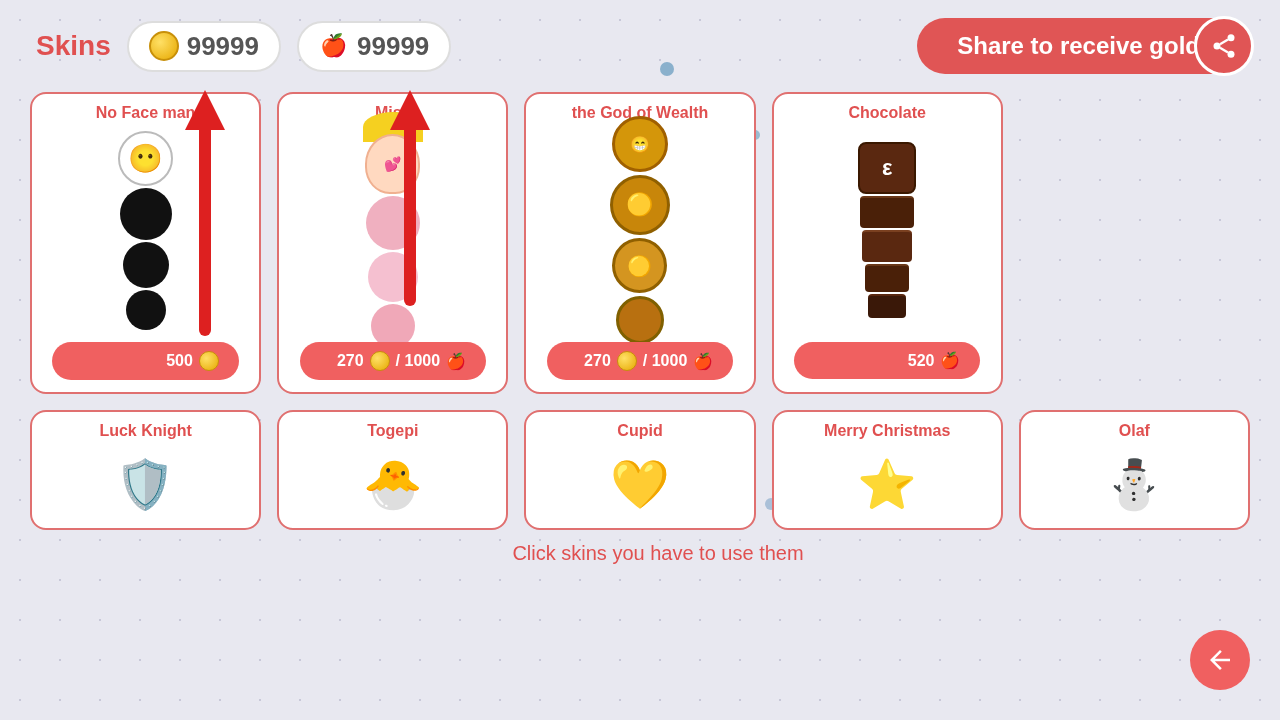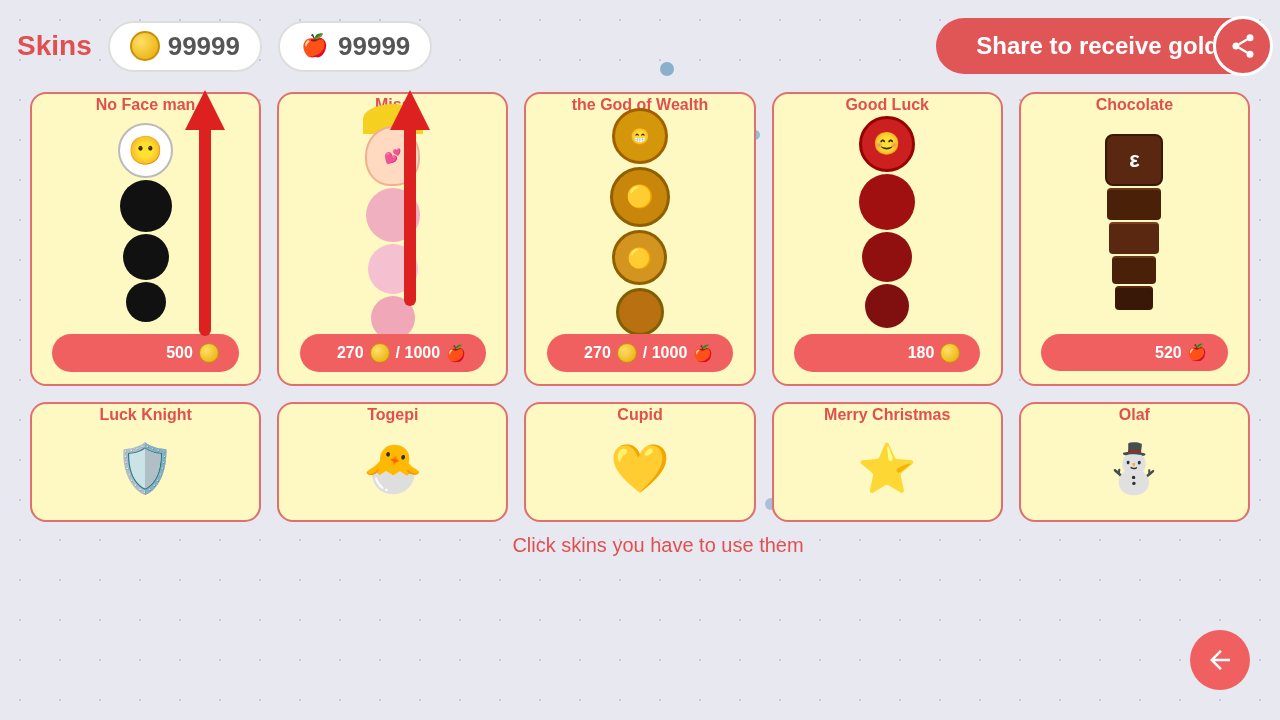--- a/index.html
+++ b/index.html
@@ -13,21 +13,21 @@
       background-size: 40px 40px;
       font-family: 'Arial Rounded MT Bold', Arial, sans-serif;
       overflow: hidden;
       position: relative;
     }
 
     
     .header {
       display: flex;
       align-items: center;
-      padding: 18px 17px;
+      padding: 18px 36px;
       gap: 16px;
     }
 
     .skins-label {
       font-size: 28px;
       font-weight: bold;
       color: #e05050;
     }
 
     .currency-badge {
@@ -101,27 +101,27 @@
 
     
     .skins-grid {
       display: grid;
       grid-template-columns: repeat(5, 1fr);
       gap: 16px;
       padding: 0 30px;
     }
 
     .skin-card {
-      background: #fef9c3;
+      background: #ffffff;
       border: 2.5px solid #e07070;
       border-radius: 16px;
       display: flex;
       flex-direction: column;
       align-items: center;
-      padding: 2px 10px 12px;
+      padding: 10px 10px 12px;
       position: relative;
     }
 
     .skin-name {
       font-size: 16px;
       color: #e05050;
       font-weight: bold;
       text-align: center;
       margin-bottom: 8px;
     }
@@ -412,34 +412,20 @@
         <div class="seg" style="width:55px;height:55px;background:#d49520;border:3px solid #906000;border-radius:50%;display:flex;align-items:center;justify-content:center;font-size:20px;">🟡</div>
         <div class="seg" style="width:48px;height:48px;background:#b87010;border:3px solid #806000;border-radius:50%;"></div>
       </div>
     </div>
     <button class="skin-price-btn">
       270 <span class="price-coin"></span>
       / 1000 <span class="price-apple">🍎</span>
     </button>
   </div>
 
-  <div class="skin-card">
-    <div class="skin-name">Good Luck</div>
-    <div class="skin-image-area">
-      <div class="snake-goodluck">
-        <div class="head" style="background:#cc2020;border-radius:50%;width:56px;height:56px;display:flex;align-items:center;justify-content:center;font-size:22px;border:3px solid #900;">😊</div>
-        <div class="seg" style="width:56px;height:56px;background:#a01010;border-radius:50%;"></div>
-        <div class="seg" style="width:50px;height:50px;background:#901010;border-radius:50%;"></div>
-        <div class="seg" style="width:44px;height:44px;background:#801010;border-radius:50%;"></div>
-      </div>
-    </div>
-    <button class="skin-price-btn">
-      180 <span class="price-coin"></span>
-    </button>
-  </div>
 
   <div class="skin-card">
     <div class="skin-name">Chocolate</div>
     <div class="skin-image-area">
       <div class="snake-choco">
         <div class="head" style="background:#5a2810;width:58px;height:52px;border-radius:8px;display:flex;align-items:center;justify-content:center;color:white;font-size:22px;font-weight:bold;border:2px solid #3a1800;">ε</div>
         <div style="width:54px;height:32px;background:#4a2008;border-radius:4px;border-top:2px solid #6a3818;"></div>
         <div style="width:50px;height:32px;background:#5a2810;border-radius:4px;border-top:2px solid #7a4020;"></div>
         <div style="width:44px;height:28px;background:#4a2008;border-radius:4px;border-top:2px solid #6a3818;"></div>
         <div style="width:38px;height:24px;background:#3a1808;border-radius:4px;border-top:2px solid #5a2810;"></div>

